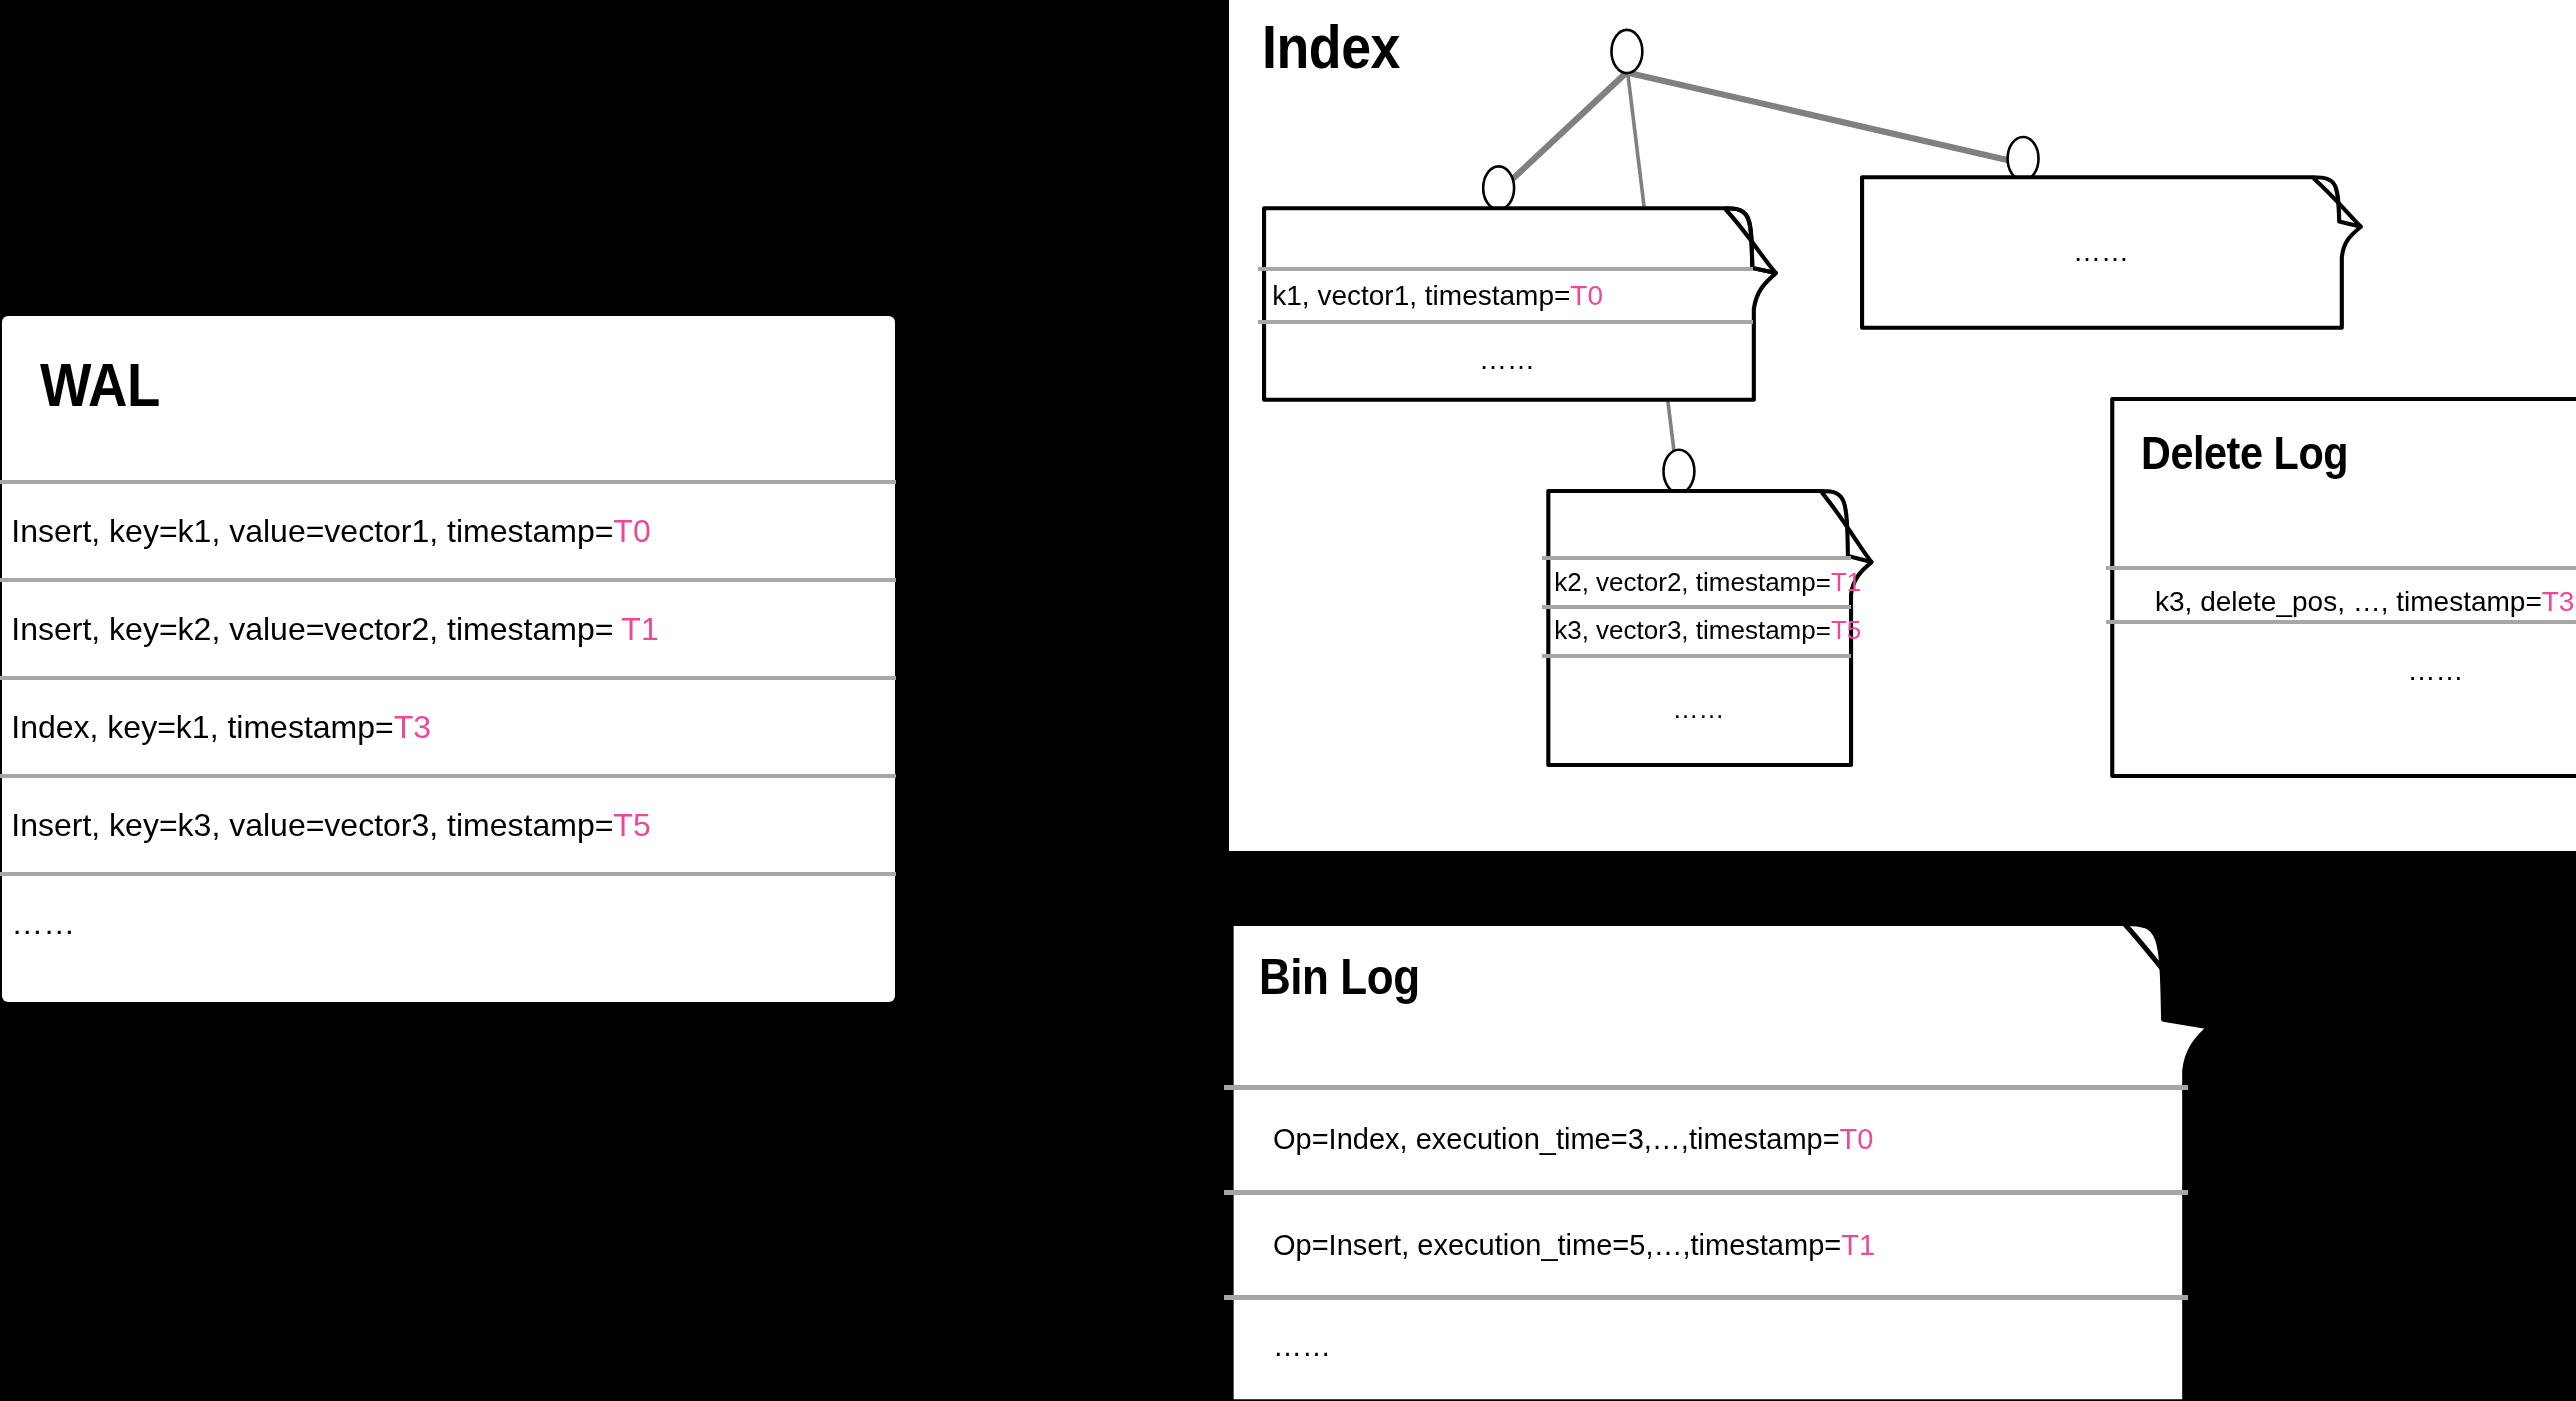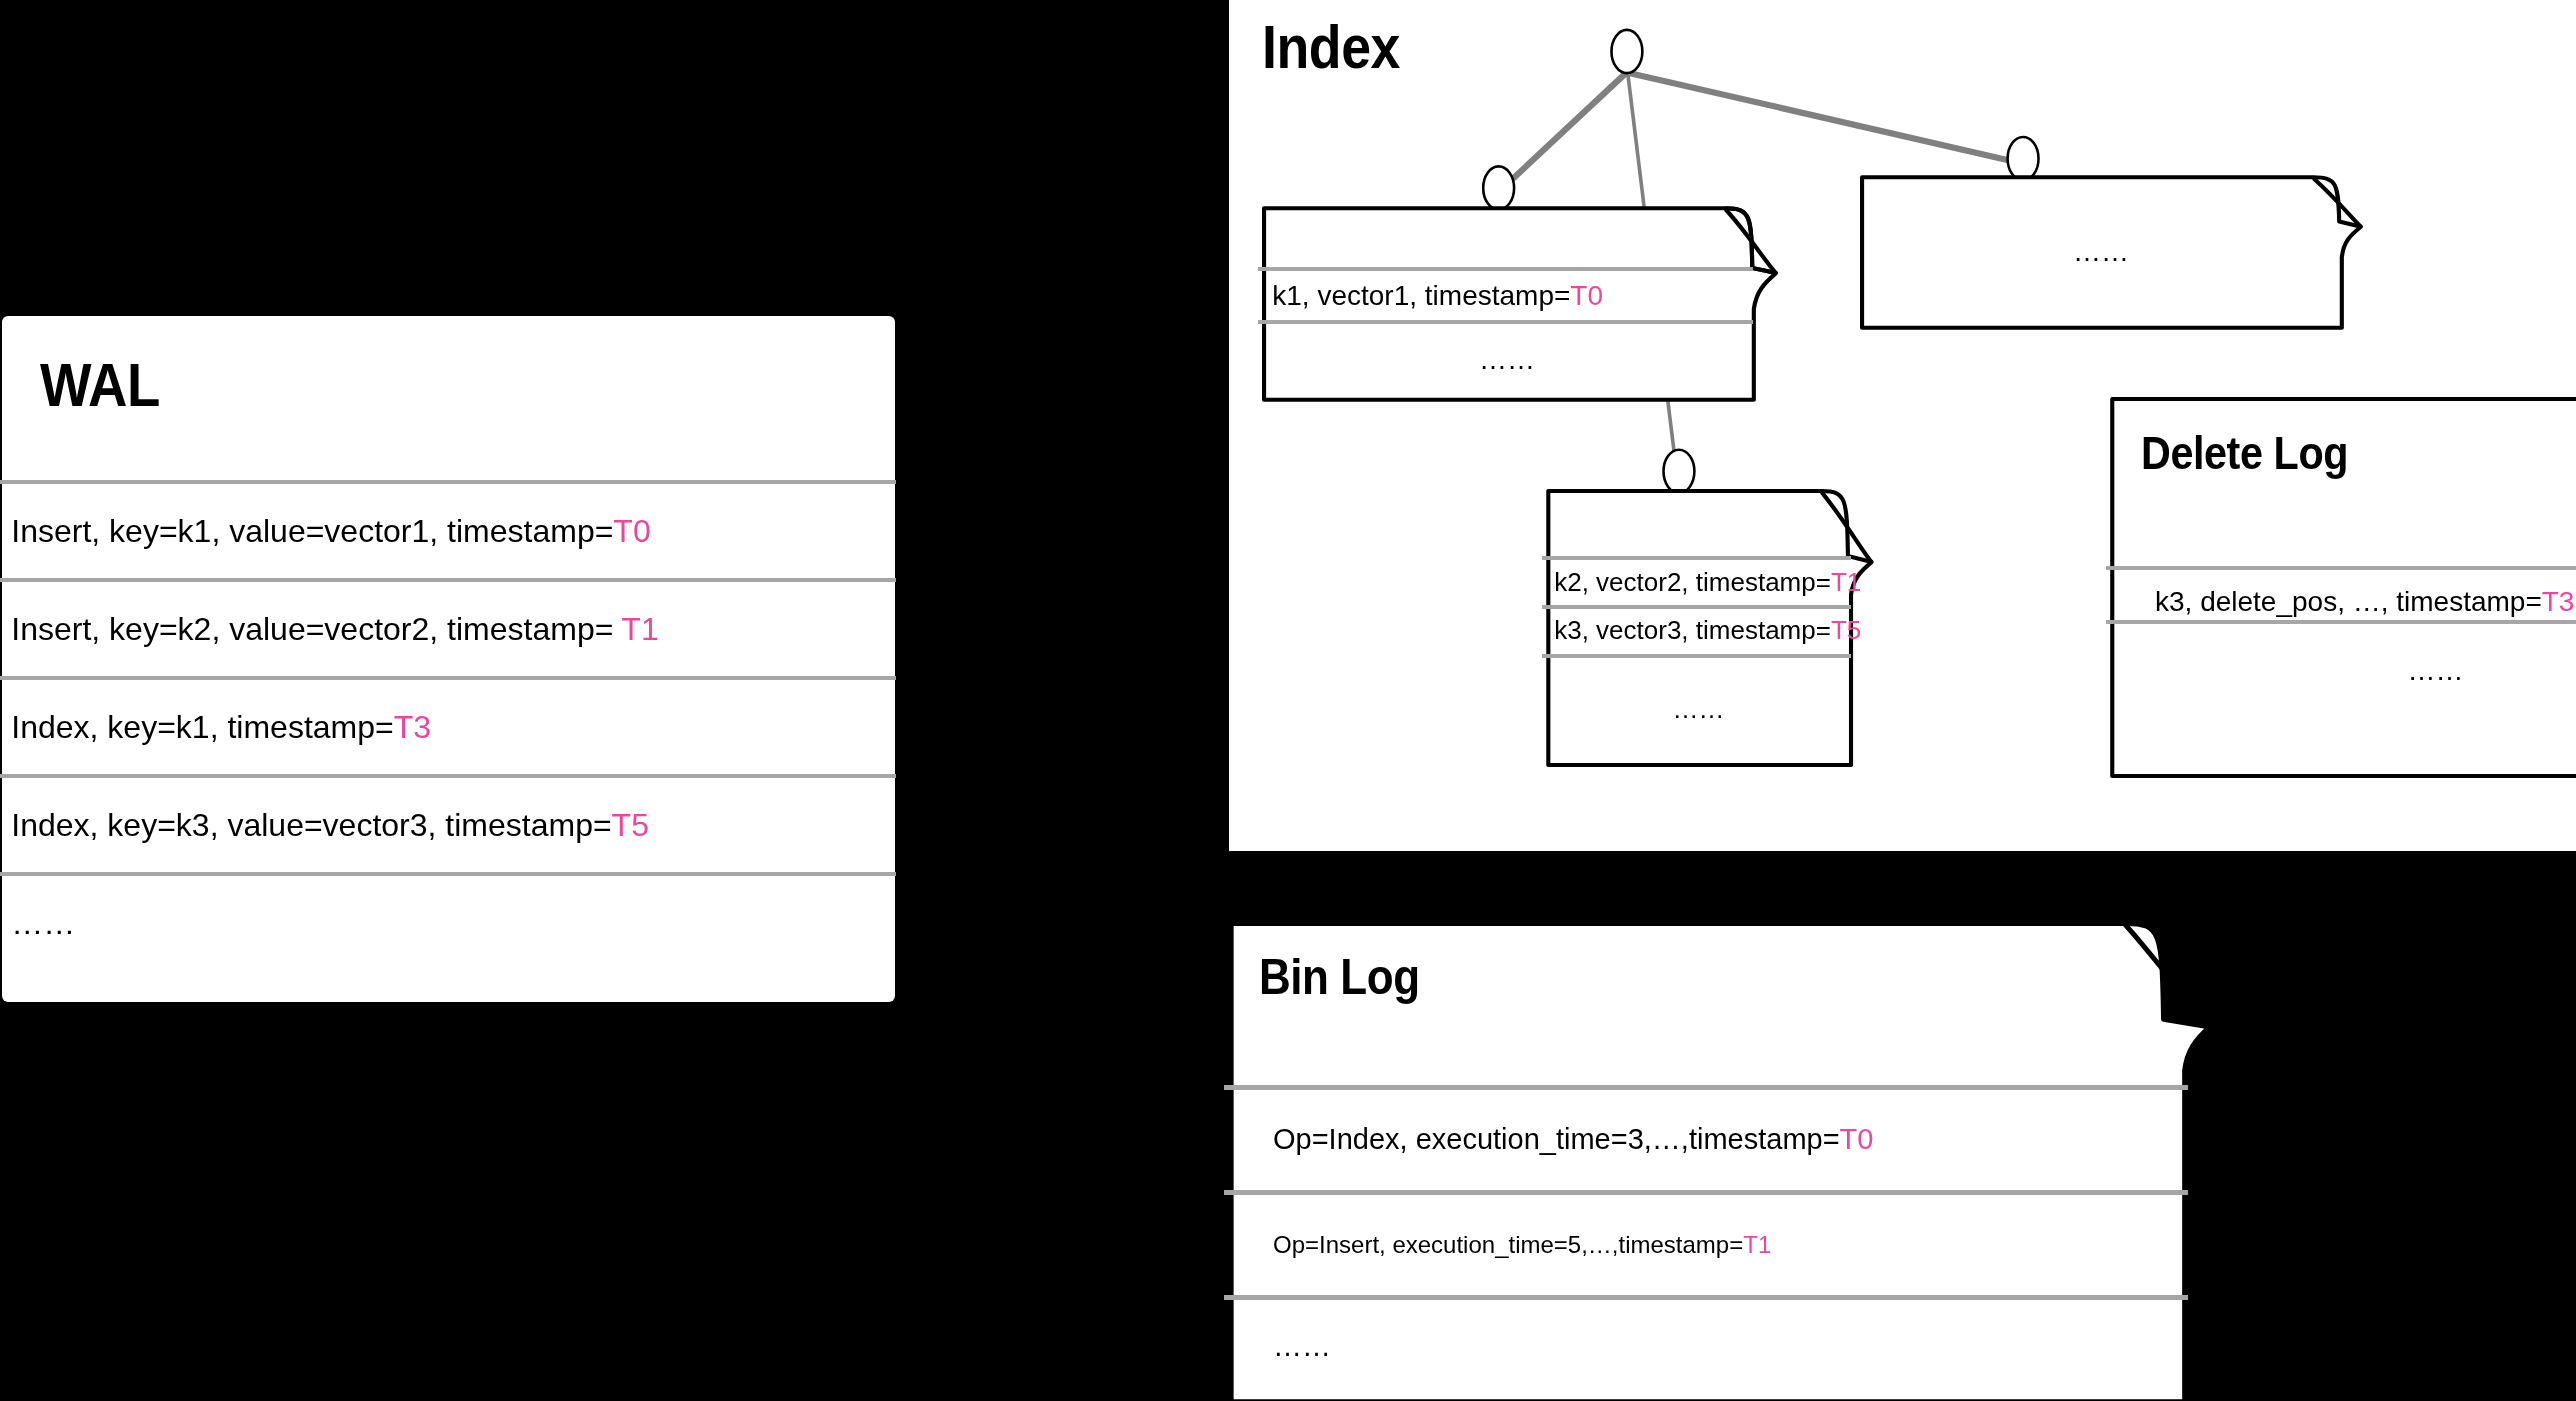--- a/index.html
+++ b/index.html
@@ -68,21 +68,21 @@
   </div>
   <div class="row" style="left:11.3px;top:582px;height:94px;font-size:32px;gap:8px;">
     <span>Insert, key=k2, value=vector2, timestamp=</span>
       <span class="ts">T1</span>
   </div>
   <div class="row" style="left:11.3px;top:680px;height:94px;font-size:32px;">
     <span>Index, key=k1, timestamp=</span>
       <span class="ts">T3</span>
   </div>
   <div class="row" style="left:11.3px;top:778px;height:94px;font-size:32px;">
-    <span>Index, key=k3, value=vector3, timestamp=</span>
+    <span>Insert, key=k3, value=vector3, timestamp=</span>
       <span class="ts">T5</span>
   </div>
   <div class="row" style="left:11.3px;top:876px;height:94px;font-size:32px;">
     <span>……</span>
   </div>
 
   <div class="card" style="left:1229px;top:0px;width:1582px;height:851px;"></div>
   <div class="title" style="left:1262px;top:16.5px;font-size:61px;line-height:61px;">Index</div>
 
   <svg class="tree-svg" width="2817" height="851" viewBox="0 0 5468 1652">
@@ -181,21 +181,21 @@
     </svg>
     <div class="content">
       <div class="title" style="left:30px;top:31px;font-size:50px;line-height:50px;">Bin Log</div>
       <div class="sep" style="left:-5.2px;top:164px;width:964px;height:4.6px;"></div>
       <div class="sep" style="left:-5.2px;top:269px;width:964px;height:4.6px;"></div>
       <div class="sep" style="left:-5.2px;top:374px;width:964px;height:4.6px;"></div>
       <div class="row" style="left:44px;top:168px;height:100px;font-size:29px;">
         <span>Op=Index, execution_time=3,…,timestamp=</span>
           <span class="ts">T0</span>
       </div>
-      <div class="row" style="left:44px;top:274px;height:100px;font-size:24px;">
+      <div class="row" style="left:44px;top:274px;height:100px;font-size:29px;">
         <span>Op=Insert, execution_time=5,…,timestamp=</span>
           <span class="ts">T1</span>
       </div>
       <div class="row" style="left:44px;top:379px;height:93px;font-size:29px;">
         <span>……</span>
       </div>
     </div>
   </div>
 
 </div>

